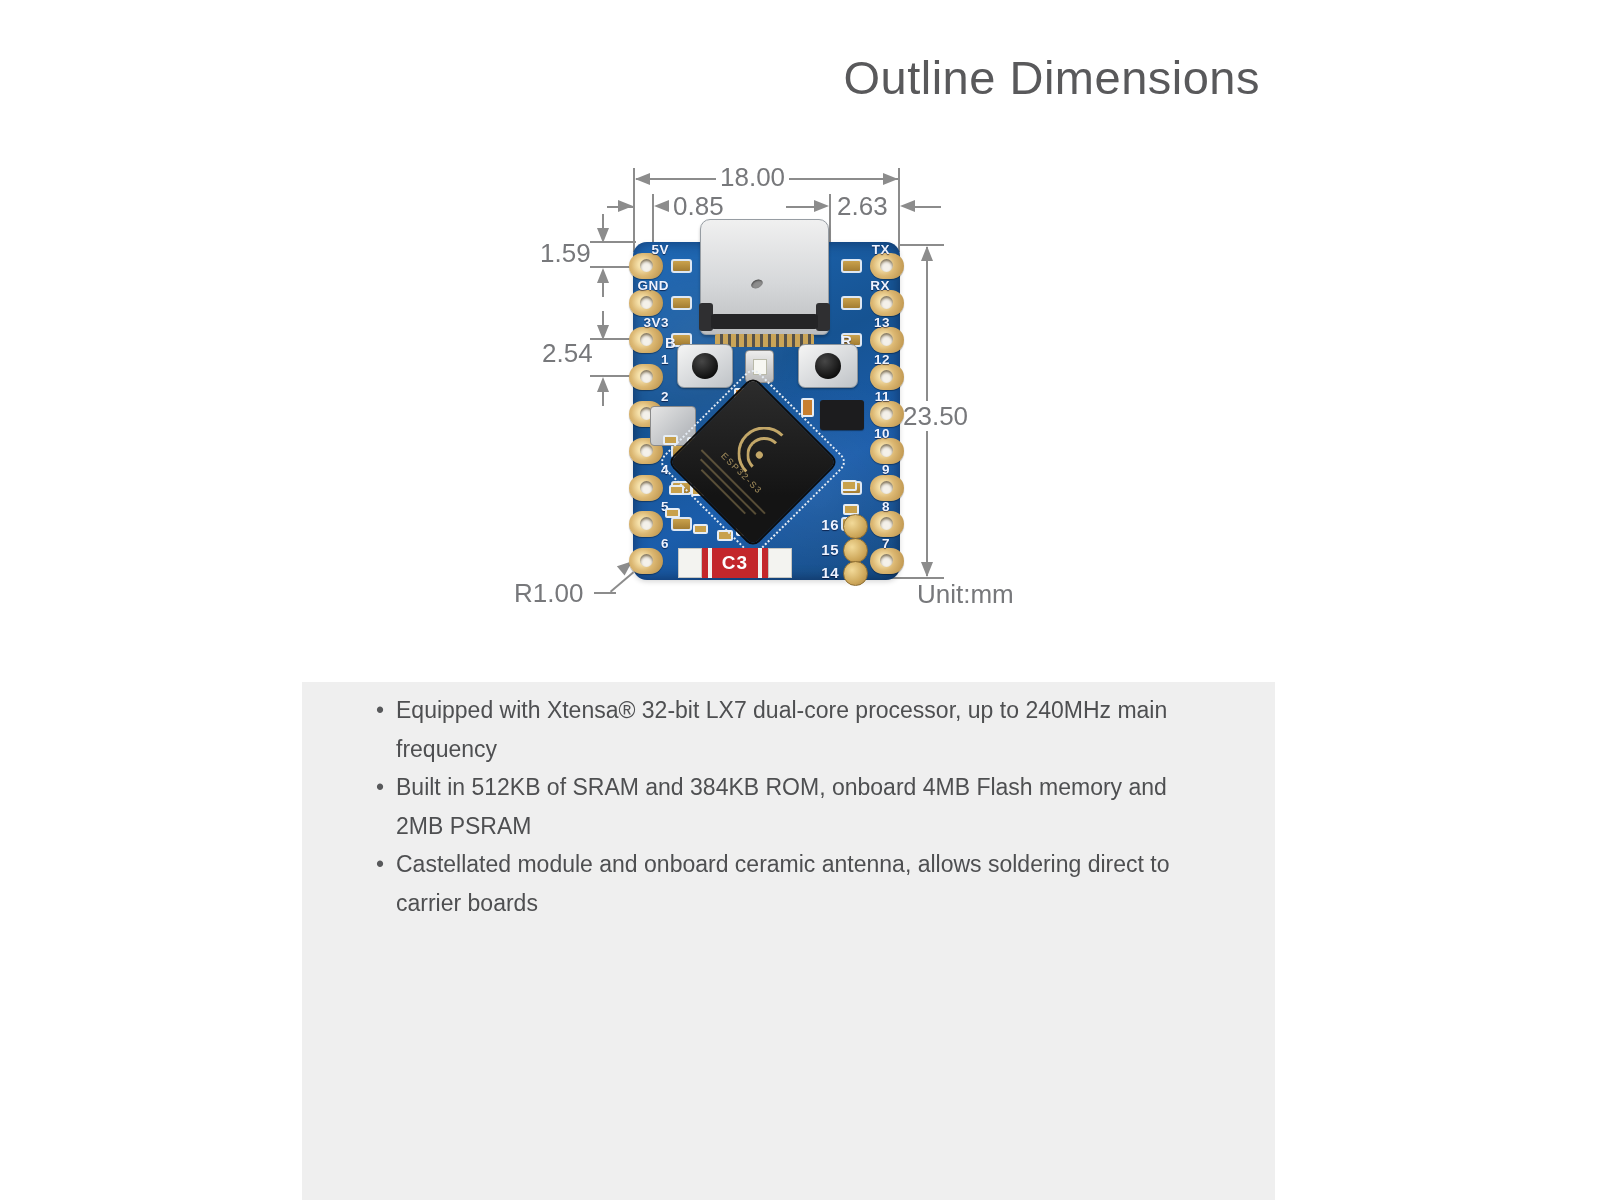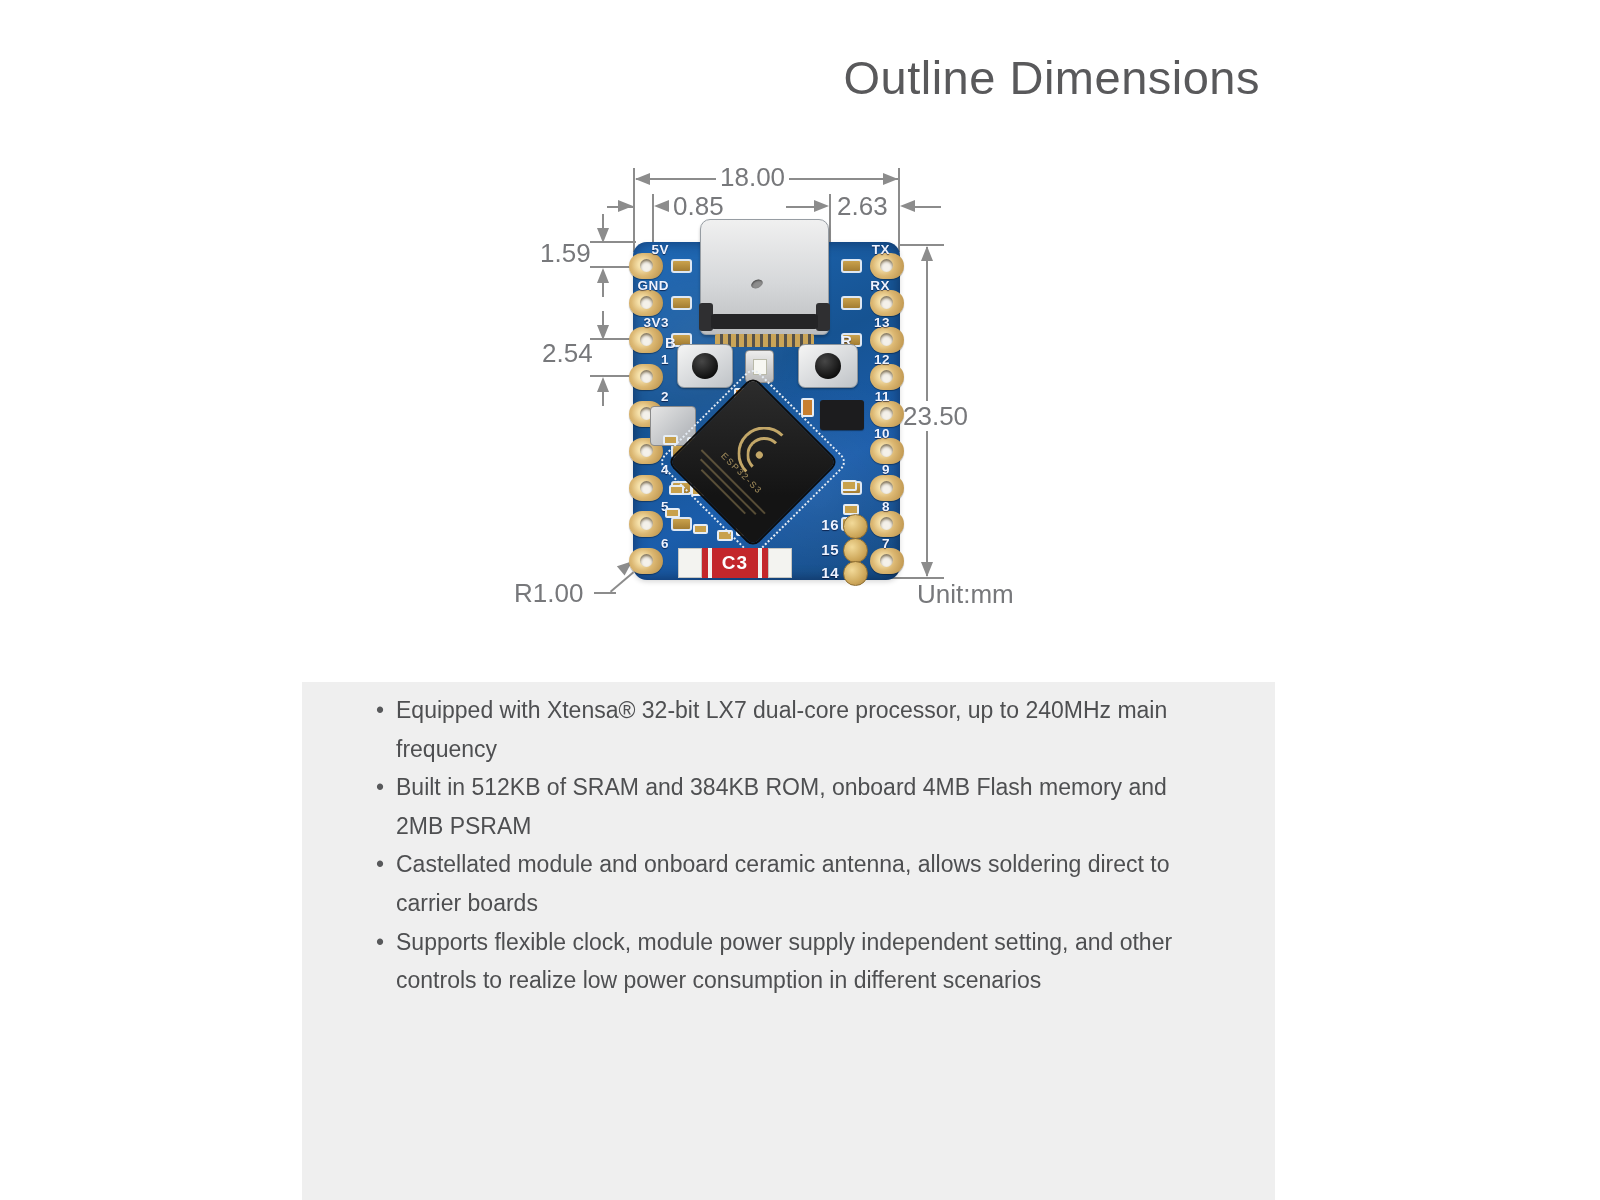--- a/index.html
+++ b/index.html
@@ -261,17 +261,16 @@
       <span class="ant-label">C3</span>
     </div>
     <div class="ant-w" style="left:135px;top:306px;"></div>
   </div>
 
   <div class="features">
     <ul>
       <li>Equipped with Xtensa® 32-bit LX7 dual-core processor, up to 240MHz main frequency</li>
       <li>Built in 512KB of SRAM and 384KB ROM, onboard 4MB Flash memory and 2MB PSRAM</li>
       <li>Castellated module and onboard ceramic antenna, allows soldering direct to carrier boards</li>
-      <li>Supports flexible clock, module power supply independent setting, and other controls to realize low power consumption in different scenarios</li>
     </ul>
   </div>
 
 </div>
 
 </body></html>

